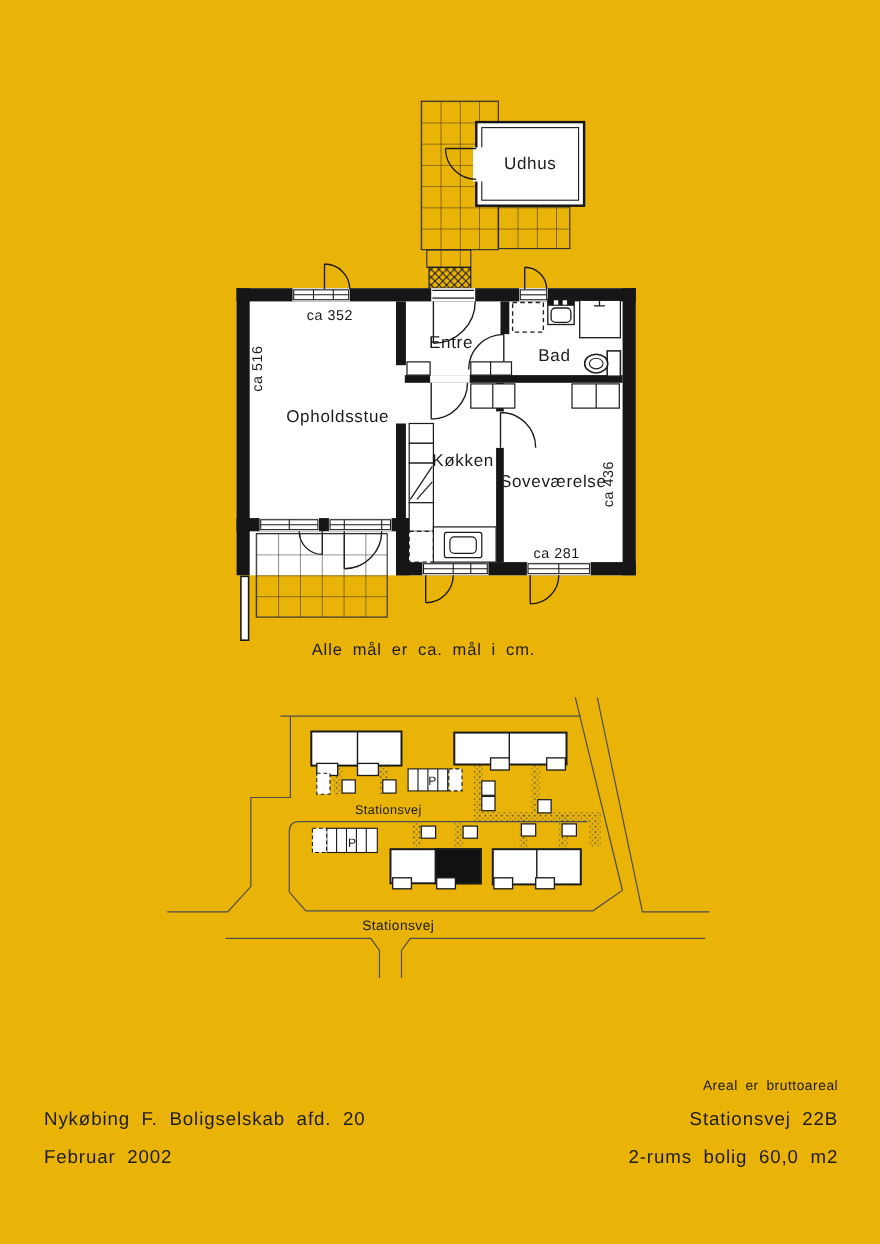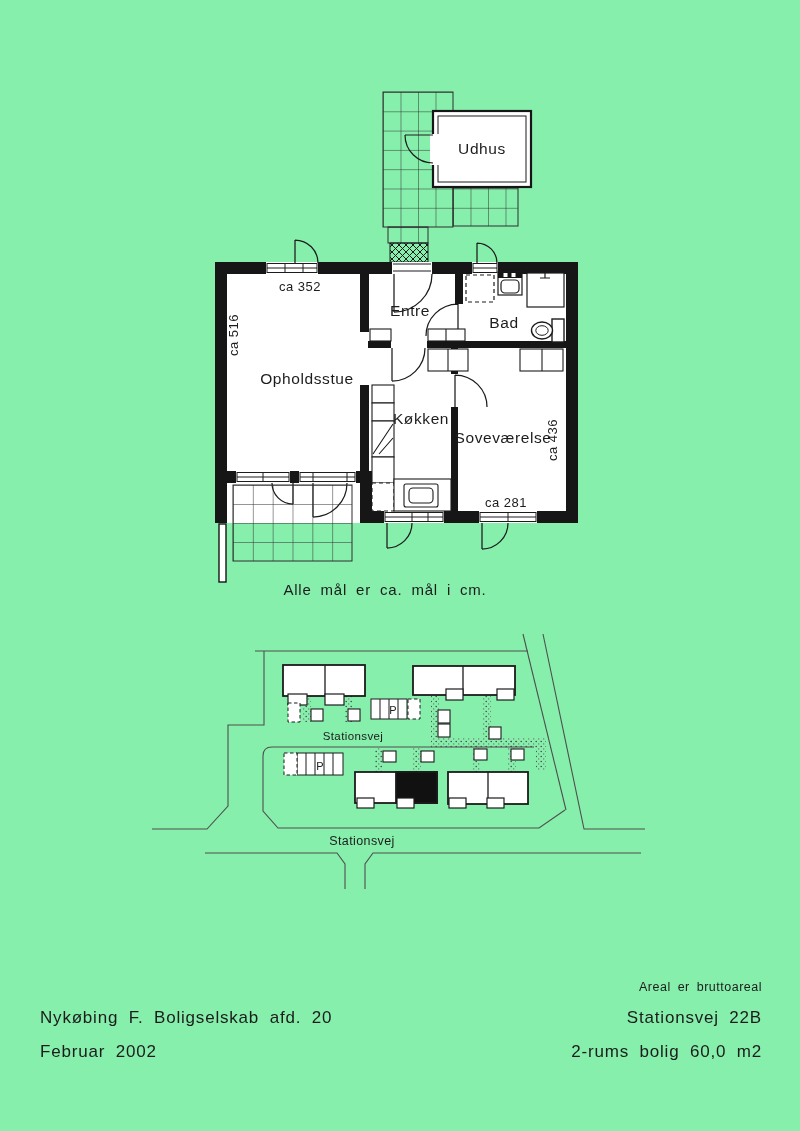--- a/index.html
+++ b/index.html
@@ -1,17 +1,17 @@
 <!DOCTYPE html>
 <html><head>
 <meta charset="utf-8">
 <style>
   html,body{margin:0;padding:0;background:#ffffff;}
   .page{
-    position:relative;width:800px;height:1131px;background:#86efac;
+    position:relative;width:800px;height:1131px;background:#eab308;
     font-family:"Liberation Sans","DejaVu Sans",sans-serif;overflow:hidden;
   }
   svg text{fill:#1c1c1c;}
   .room-label{font-size:15.5px;letter-spacing:.6px;}
   .dim-label{font-size:13px;letter-spacing:.5px;}
   .note-label{font-size:15px;letter-spacing:.8px;word-spacing:4px;}
   .street-label{font-size:11.5px;letter-spacing:.4px;}
   .p-label{font-size:11px;}
   .footer-main{font-size:17px;letter-spacing:.8px;word-spacing:5px;}
   .footer-small{font-size:12.5px;letter-spacing:.5px;word-spacing:3px;}

